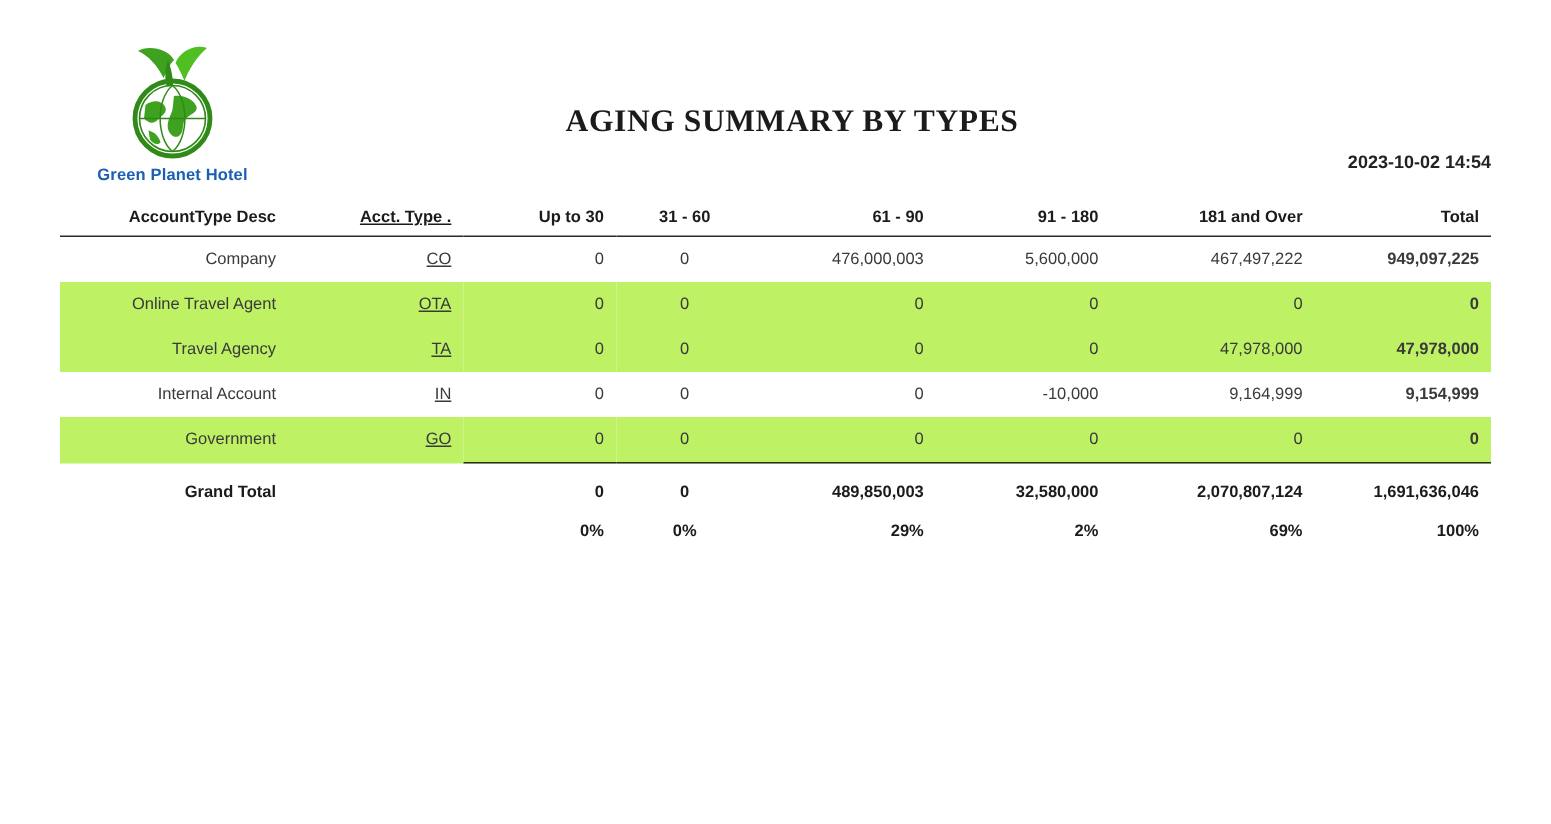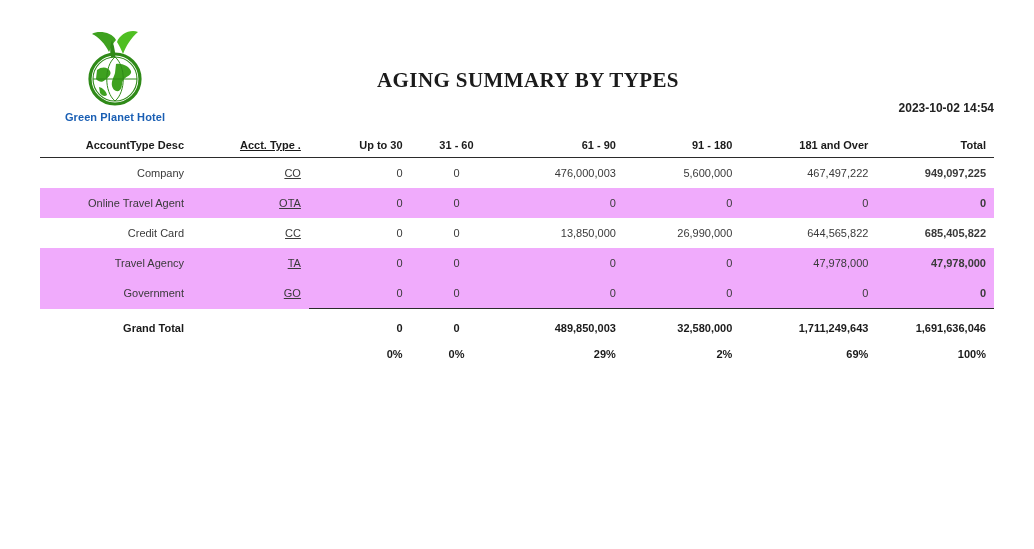--- a/index.html
+++ b/index.html
@@ -98,21 +98,21 @@
   th.c-type, td.c-type { text-align: right; width: 120px; text-decoration: underline; }
   th.num, td.num { text-align: right; }
   th.c-b1, td.c-b1 { width: 105px; }
   th.c-b2, td.c-b2 { width: 95px; text-align: center; }
   th.c-b3, td.c-b3 { width: 125px; }
   th.c-b4, td.c-b4 { width: 120px; }
   th.c-b5, td.c-b5 { width: 140px; }
   th.c-total, td.c-total { width: 120px; padding-right: 12px; }
   td.c-total { font-weight: bold; color: #1b1b1b; }
 
-  tr.row-alt td { background: #f0abfc; }
+  tr.row-alt td { background: #bef264; }
 
   tr.grand td {
     font-weight: bold;
     color: #1b1b1b;
     padding-top: 13px;
     padding-bottom: 6px;
   }
   tr.pct td {
     font-weight: bold;
     color: #1b1b1b;
@@ -183,62 +183,62 @@
           <td class="c-desc">Online Travel Agent</td>
           <td class="c-type">OTA</td>
           <td class="num c-b1">0</td>
           <td class="num c-b2">0</td>
           <td class="num c-b3">0</td>
           <td class="num c-b4">0</td>
           <td class="num c-b5">0</td>
           <td class="num c-total">0</td>
         </tr>
 
-        <tr>
-          <td class="c-desc">Credit Card</td>
-          <td class="c-type">CC</td>
-          <td class="num c-b1">0</td>
-          <td class="num c-b2">0</td>
-          <td class="num c-b3">13,850,000</td>
-          <td class="num c-b4">26,990,000</td>
-          <td class="num c-b5">644,565,822</td>
-          <td class="num c-total">685,405,822</td>
-        </tr>
 
         <tr class="row-alt">
           <td class="c-desc">Travel Agency</td>
           <td class="c-type">TA</td>
           <td class="num c-b1">0</td>
           <td class="num c-b2">0</td>
           <td class="num c-b3">0</td>
           <td class="num c-b4">0</td>
           <td class="num c-b5">47,978,000</td>
           <td class="num c-total">47,978,000</td>
         </tr>
 
+        <tr>
+          <td class="c-desc">Internal Account</td>
+          <td class="c-type">IN</td>
+          <td class="num c-b1">0</td>
+          <td class="num c-b2">0</td>
+          <td class="num c-b3">0</td>
+          <td class="num c-b4">-10,000</td>
+          <td class="num c-b5">9,164,999</td>
+          <td class="num c-total">9,154,999</td>
+        </tr>
 
         <tr class="row-alt">
           <td class="c-desc">Government</td>
           <td class="c-type">GO</td>
           <td class="num c-b1">0</td>
           <td class="num c-b2">0</td>
           <td class="num c-b3">0</td>
           <td class="num c-b4">0</td>
           <td class="num c-b5">0</td>
           <td class="num c-total">0</td>
         </tr>
 
         <tr class="grand">
           <td class="c-desc">Grand Total</td>
           <td class="c-type"></td>
           <td class="num c-b1 bordered">0</td>
           <td class="num c-b2 bordered">0</td>
           <td class="num c-b3 bordered">489,850,003</td>
           <td class="num c-b4 bordered">32,580,000</td>
-          <td class="num c-b5 bordered">1,711,249,643</td>
+          <td class="num c-b5 bordered">2,070,807,124</td>
           <td class="num c-total bordered">1,691,636,046</td>
         </tr>
 
         <tr class="pct">
           <td class="c-desc"></td>
           <td class="c-type"></td>
           <td class="num c-b1">0%</td>
           <td class="num c-b2">0%</td>
           <td class="num c-b3">29%</td>
           <td class="num c-b4">2%</td>

